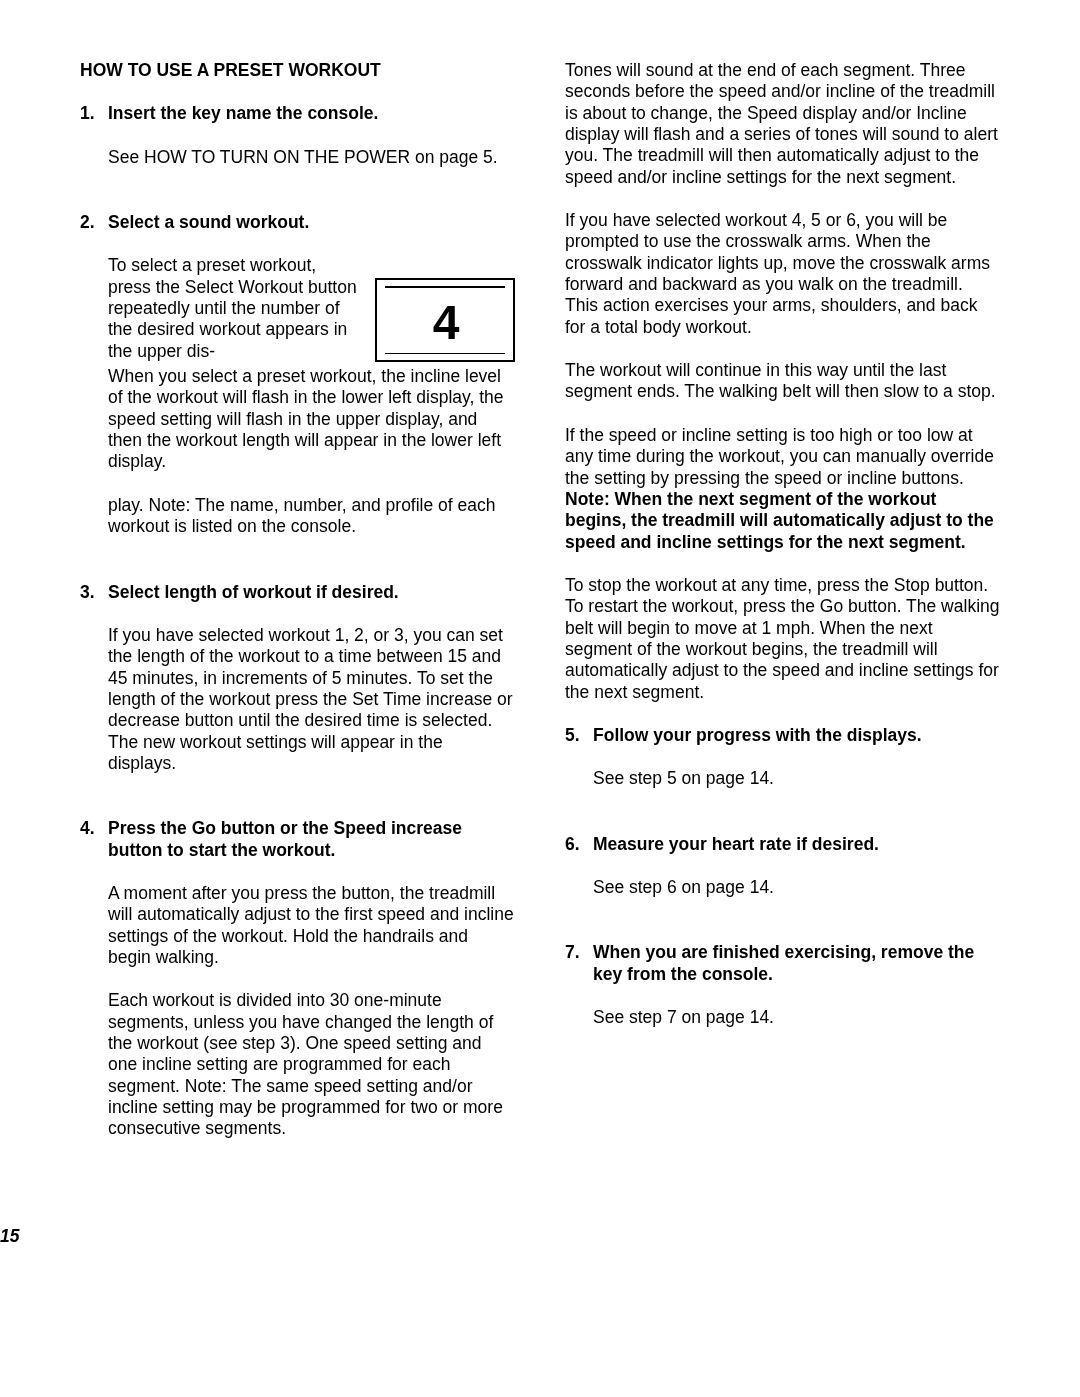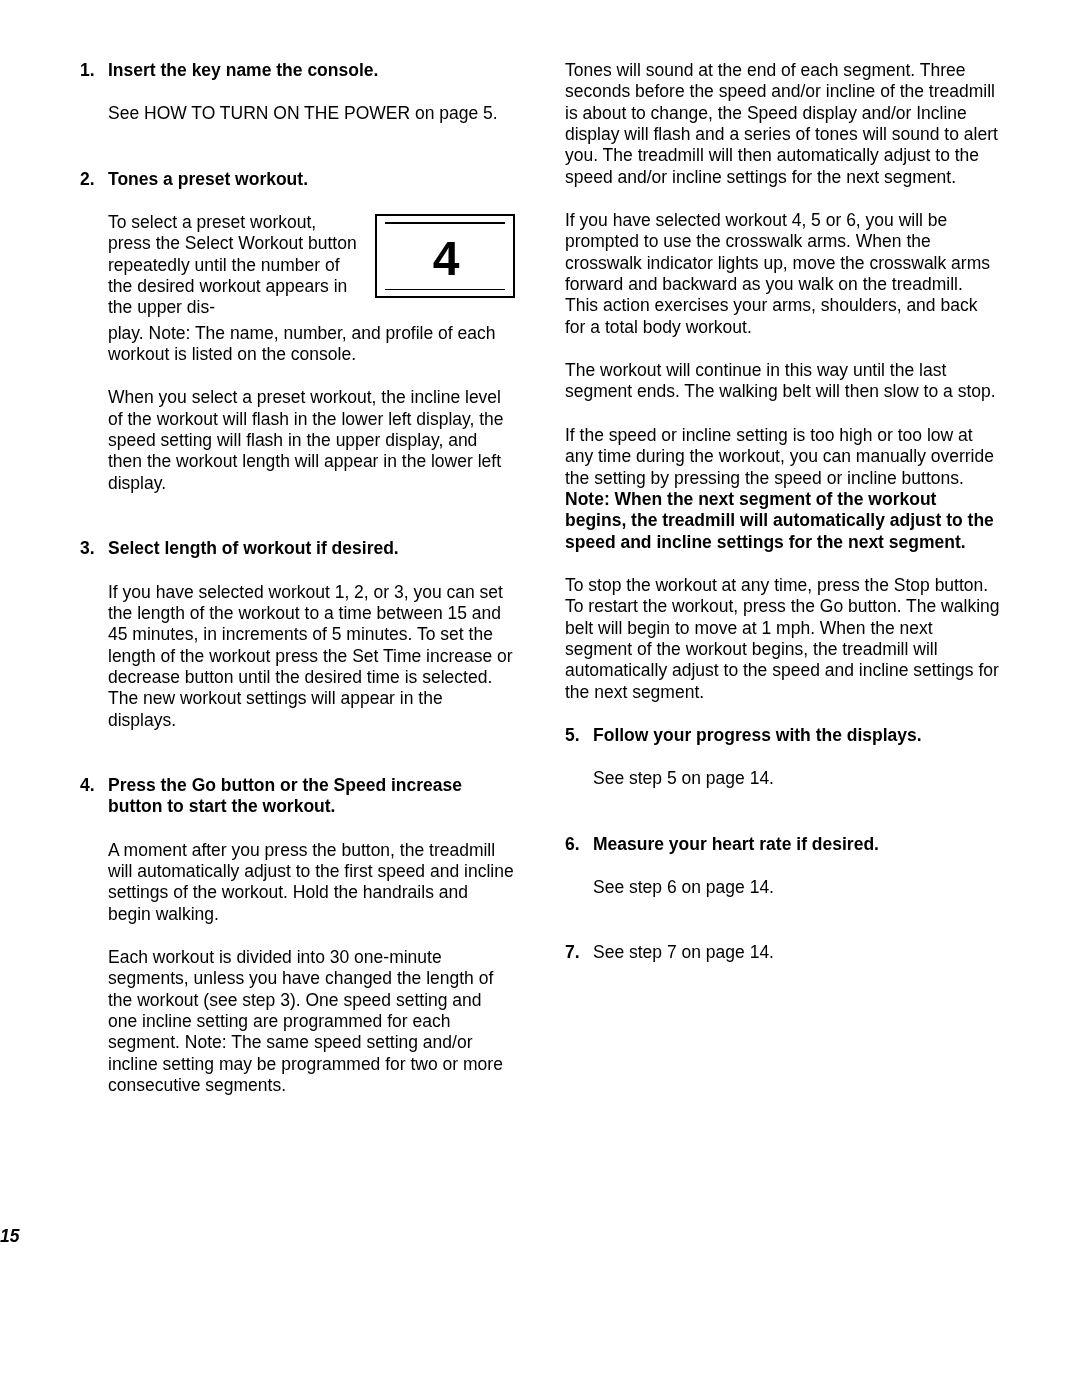--- a/index.html
+++ b/index.html
@@ -41,20 +41,21 @@
     font-weight: bold;
     margin-bottom: 22px;
   }
   .para {
     margin-bottom: 22px;
   }
   .floated {
     display: flex;
     gap: 14px;
     margin-bottom: 4px;
+    align-items: flex-end;
   }
   .floated-text { flex: 1; }
   .display-box {
     width: 140px;
     height: 84px;
     border: 2px solid #000;
     flex-shrink: 0;
     position: relative;
     margin-top: 2px;
   }
@@ -80,43 +81,44 @@
     font-weight: bold;
     font-style: italic;
   }
 </style>
 </head>
 <body>
 
 <div class="page">
 
   <div class="col">
+    <div class="section-title">HOW TO USE A PRESET WORKOUT</div>
 
     <div class="step">
       <div class="step-num">1.</div>
       <div class="step-body">
         <div class="step-heading">Insert the key name the console.</div>
         <div class="para">See HOW TO TURN ON THE POWER on page 5.</div>
       </div>
     </div>
 
     <div class="step">
       <div class="step-num">2.</div>
       <div class="step-body">
-        <div class="step-heading">Tones a preset workout.</div>
+        <div class="step-heading">Select a sound workout.</div>
         <div class="floated">
           <div class="floated-text">To select a preset workout, press the Select Workout button repeatedly until the number of the desired workout appears in the upper dis-</div>
           <div class="display-box">
             <div class="line1"></div>
             <div class="line2"></div>
             <div class="digit">4</div>
           </div>
         </div>
+        <div class="para">When you select a preset workout, the incline level of the workout will flash in the lower left display, the speed setting will flash in the upper display, and then the workout length will appear in the lower left display.</div>
         <div class="para">play. Note: The name, number, and profile of each workout is listed on the console.</div>
-        <div class="para">When you select a preset workout, the incline level of the workout will flash in the lower left display, the speed setting will flash in the upper display, and then the workout length will appear in the lower left display.</div>
       </div>
     </div>
 
     <div class="step">
       <div class="step-num">3.</div>
       <div class="step-body">
         <div class="step-heading">Select length of workout if desired.</div>
         <div class="para">If you have selected workout 1, 2, or 3, you can set the length of the workout to a time between 15 and 45 minutes, in increments of 5 minutes. To set the length of the workout press the Set Time increase or decrease button until the desired time is selected. The new workout settings will appear in the displays.</div>
       </div>
     </div>
@@ -153,20 +155,21 @@
       <div class="step-num">6.</div>
       <div class="step-body">
         <div class="step-heading">Measure your heart rate if desired.</div>
         <div class="para">See step 6 on page 14.</div>
       </div>
     </div>
 
     <div class="step">
       <div class="step-num">7.</div>
       <div class="step-body">
+        <div class="step-heading">When you are finished exercising, remove the key from the console.</div>
         <div class="para">See step 7 on page 14.</div>
       </div>
     </div>
 
   </div>
 </div>
 
 <div class="pagenum">15</div>
 
 </body></html>

